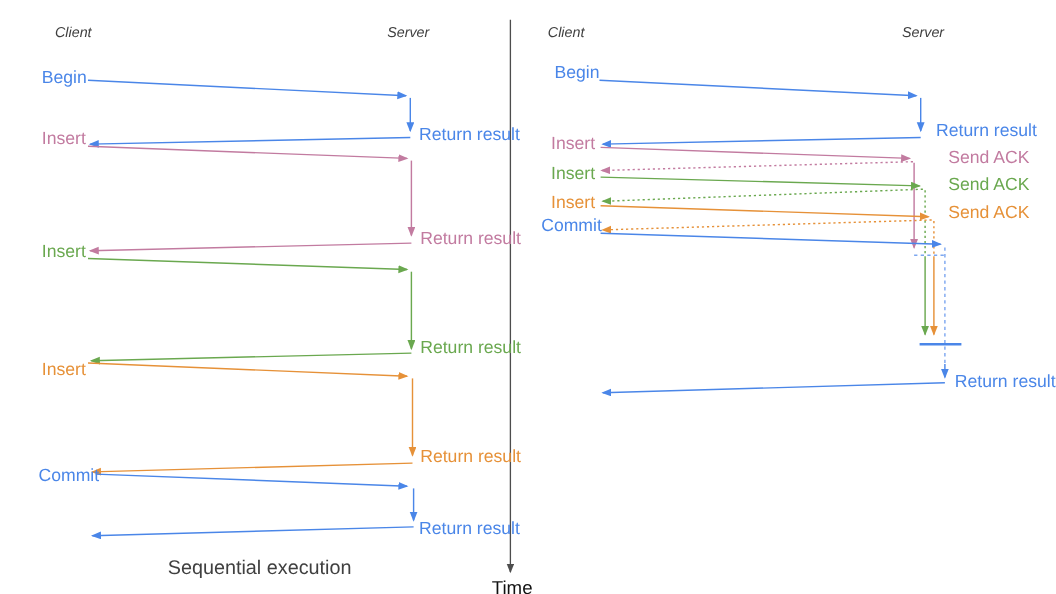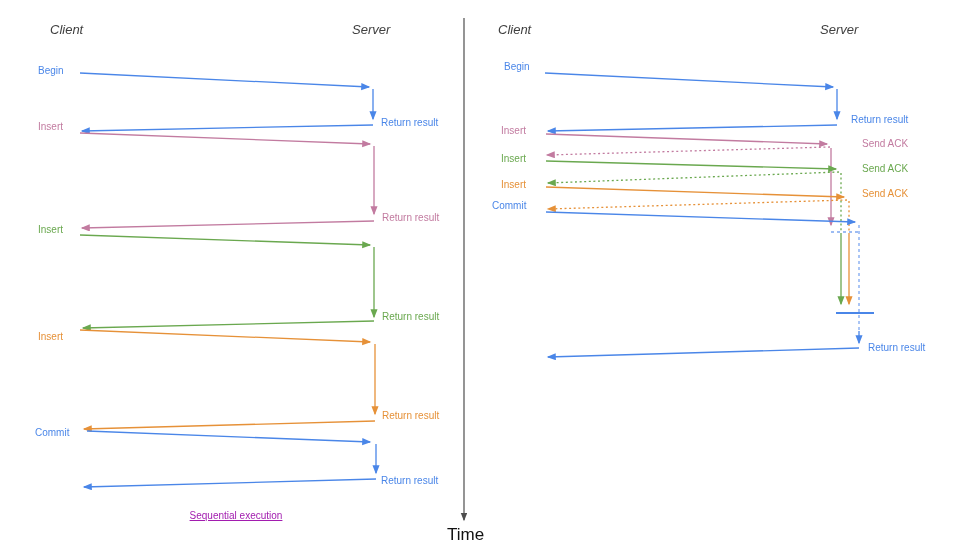--- a/index.html
+++ b/index.html
@@ -1,21 +1,21 @@
 <!DOCTYPE html>
 <html style="--blue: #4a86e8; --pink: #c27ba0; --green: #6aa84f; --orange: #e69138; --blue_light: #7da7f0; --divider: #4d4d4d;"><head>
 <meta charset="utf-8">
 <style>
   html,body{margin:0;padding:0;background:#ffffff;}
   #stage{position:relative;width:960px;height:540px;overflow:hidden;
          font-family:"Liberation Sans", sans-serif;background:#ffffff;text-align:right;}
   #wires{position:absolute;left:0;top:0;}
-  .lbl{position:absolute;font-size:10px;line-height:14px;white-space:nowrap;}
+  .lbl{position:absolute;font-size:16px;line-height:14px;white-space:nowrap;}
   .hdr{position:absolute;font-size:13px;line-height:15px;font-style:italic;color:#3f3f3f;white-space:nowrap;}
-  .title{position:absolute;font-size:10px;line-height:18px;color:#a21caf;transform:translateX(-50%);white-space:nowrap;text-decoration:underline;}
+  .title{position:absolute;font-size:18px;line-height:18px;color:#404040;transform:translateX(-50%);white-space:nowrap;}
   .time{position:absolute;font-size:17px;color:#111111;white-space:nowrap;}
   .c-blue{color:var(--blue);}
   .c-pink{color:var(--pink);}
   .c-green{color:var(--green);}
   .c-orange{color:var(--orange);}
   
   path,line{fill:none;stroke-width:1.3px;}
   .s-blue{stroke:var(--blue);}
   .s-pink{stroke:var(--pink);}
   .s-green{stroke:var(--green);}

